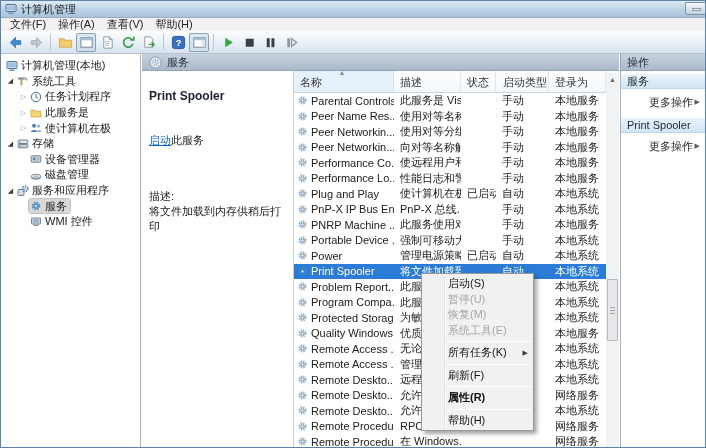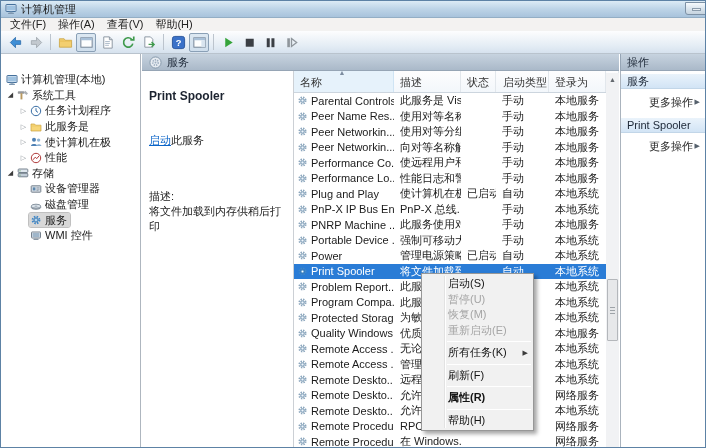--- a/index.html
+++ b/index.html
@@ -38,21 +38,21 @@
   
   .pane-head { position:absolute; top:53px; height:17px; font-size:11px; color:#1c2736;
     background:linear-gradient(#c7d3df,#aab9c9); border-bottom:1px solid #96a5b5;
     display:flex; align-items:center; gap:5px; }
   #center-head { left:141px; width:477px; padding-left:7px; }
   #actions-head { left:619px; right:0; padding-left:6px; border-left:1px solid #96a5b5; }
   .pane-head .ic { width:13px; height:13px; }
 
   
   .tree { position:absolute; left:0; top:53px; width:140px; bottom:0; background:#fff;
-    border-right:1px solid #aeb6bf; padding-top:18px; font-size:11px; color:#1b1b1b; overflow:hidden; }
+    border-right:1px solid #aeb6bf; padding-top:4px; font-size:11px; color:#1b1b1b; overflow:hidden; }
   .trow { height:15.6px; display:flex; align-items:center; white-space:nowrap; }
   .texp { width:11px; text-align:center; font-size:7px; color:#8d9299; flex:0 0 auto; }
   .texp.exp { color:#3c3c3c; }
   .trow .ic { width:12px; height:12px; margin-right:3px; }
   .thl { display:flex; align-items:center; height:14px; padding:0 3px 0 1px; border-radius:2px; }
   .thl.sel { background:#d8d8d8; outline:1px solid #c0c0c0; }
 
   
   .extpane { position:absolute; left:141px; top:70px; width:152px; bottom:0; background:#fff;
     border-right:1px solid #ccd0d5; font-size:11px; color:#222; }
@@ -311,32 +311,20 @@
             <svg viewBox="0 0 12 12">
               <circle cx="4" cy="3.8" r="2" fill="#4f81b4"></circle>
               <path d="M1 10 c0-2.6 6-2.6 6 0 Z" fill="#4f81b4"></path>
               <circle cx="8.6" cy="4.1" r="1.7" fill="#8fb3d4"></circle>
               <path d="M6.4 10 c0-2.2 5-2.2 5 0 Z" fill="#8fb3d4"></path>
             </svg>
           </span>
           <span>使计算机在极</span>
         </span>
       </div>
-      <div class="trow" style="padding-left: 17px;">
-        <span class="texp">▷</span>
-        <span class="thl">
-          <span class="ic" style="width:12px;height:12px">
-            <svg viewBox="0 0 12 12">
-              <circle cx="6" cy="6" r="4.7" fill="#fff" stroke="#b03a3a"></circle>
-              <path d="M3 7.8 L5.2 5.2 L6.8 6.6 L9 3.9" stroke="#b03a3a" fill="none" stroke-width="1"></path>
-            </svg>
-          </span>
-          <span>性能</span>
-        </span>
-      </div>
       <div class="trow" style="padding-left: 4px;">
         <span class="texp exp">◢</span>
         <span class="thl">
           <span class="ic" style="width:12px;height:12px">
             <svg viewBox="0 0 12 12">
               <rect x="1.2" y="2" width="9.6" height="3.5" rx="0.8" fill="#dfe7ee" stroke="#76828e"></rect>
               <rect x="1.2" y="6.3" width="9.6" height="3.5" rx="0.8" fill="#c2cdd8" stroke="#76828e"></rect>
               <circle cx="3" cy="3.8" r="0.6" fill="#5f9c52"></circle>
               <circle cx="3" cy="8.1" r="0.6" fill="#5f9c52"></circle>
             </svg>
@@ -361,20 +349,34 @@
         <span class="texp"></span>
         <span class="thl">
           <span class="ic" style="width:12px;height:12px">
             <svg viewBox="0 0 12 12">
               <ellipse cx="6" cy="8.2" rx="4.8" ry="2" fill="#aab6c1" stroke="#76828e"></ellipse>
               <ellipse cx="6" cy="7.2" rx="4.8" ry="2" fill="#dbe3ea" stroke="#8a96a2"></ellipse>
               <ellipse cx="6" cy="7.2" rx="1.6" ry="0.7" fill="#aab6c1"></ellipse>
             </svg>
           </span>
           <span>磁盘管理</span>
+        </span>
+      </div>
+      <div class="trow" style="padding-left: 4px;">
+        <span class="texp exp">◢</span>
+        <span class="thl">
+          <span class="ic" style="width:12px;height:12px">
+            <svg viewBox="0 0 12 12">
+              <rect x="1" y="4.5" width="6" height="6" rx="0.8" fill="#cfdae4" stroke="#76828e"></rect>
+              <circle cx="8.2" cy="3.8" r="2.6" fill="none" stroke="#5a7fa8" stroke-width="1.8" stroke-dasharray="1.3 1.05"></circle>
+              <circle cx="8.2" cy="3.8" r="1.6" fill="#9db9d2"></circle>
+              <circle cx="8.2" cy="3.8" r="0.7" fill="#eef3f7"></circle>
+            </svg>
+          </span>
+          <span>服务和应用程序</span>
         </span>
       </div>
       <div class="trow" style="padding-left: 17px;">
         <span class="texp"></span>
         <span class="thl sel">
           <span class="ic" style="width:12px;height:12px">
             <svg viewBox="0 0 12 12">
               <circle cx="6" cy="6" r="3.4" fill="none" stroke="#3f87c8" stroke-width="2" stroke-dasharray="1.5 1.2"></circle>
               <circle cx="6" cy="6" r="2.1" fill="#7db4e0" stroke="#2c6ba6" stroke-width="0.7"></circle>
               <circle cx="6" cy="6" r="0.8" fill="#fff"></circle>
@@ -808,21 +810,21 @@
       <div class="aitem">
         <span>更多操作</span>
         <span class="arr">▶</span>
       </div>
     </div>
 
   <div class="cmenu" id="context-menu">
       <div class="mi"><span>启动(S)</span></div>
       <div class="mi disabled"><span>暂停(U)</span></div>
       <div class="mi disabled"><span>恢复(M)</span></div>
-      <div class="mi disabled"><span>重新启动(E)</span></div>
+      <div class="mi disabled"><span>系统工具(E)</span></div>
       <div class="msep"></div>
       <div class="mi"><span>所有任务(K)</span><span class="sub">▶</span></div>
       <div class="msep"></div>
       <div class="mi"><span>刷新(F)</span></div>
       <div class="msep"></div>
       <div class="mi bold"><span>属性(R)</span></div>
       <div class="msep"></div>
       <div class="mi"><span>帮助(H)</span></div>
     </div>
 

